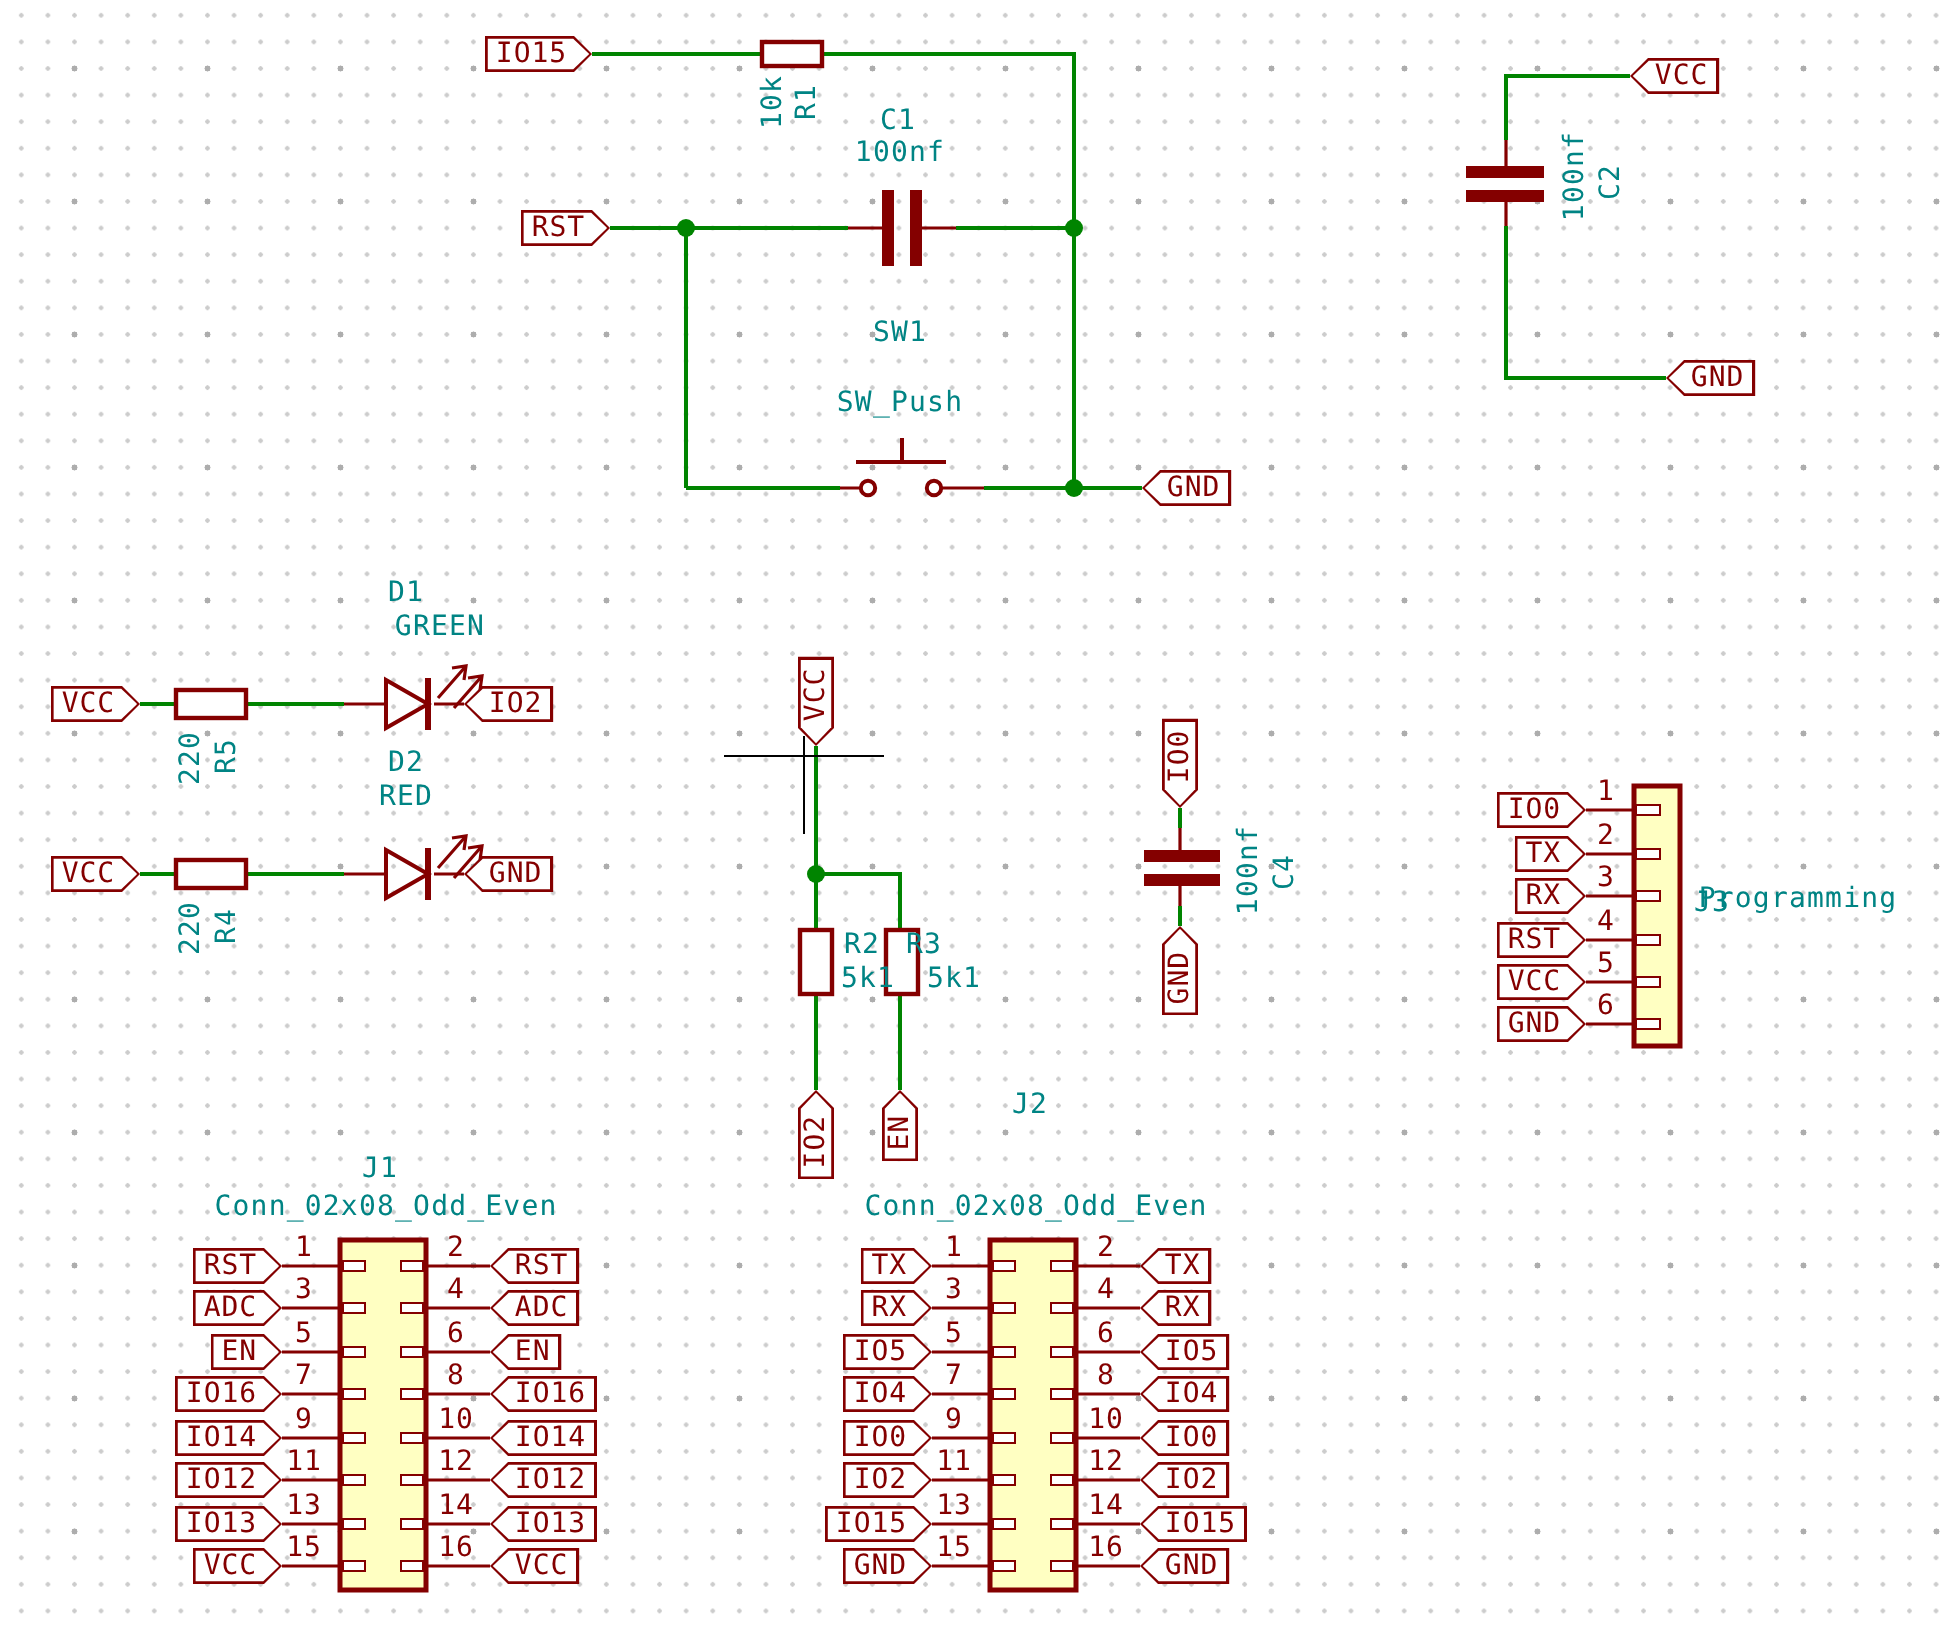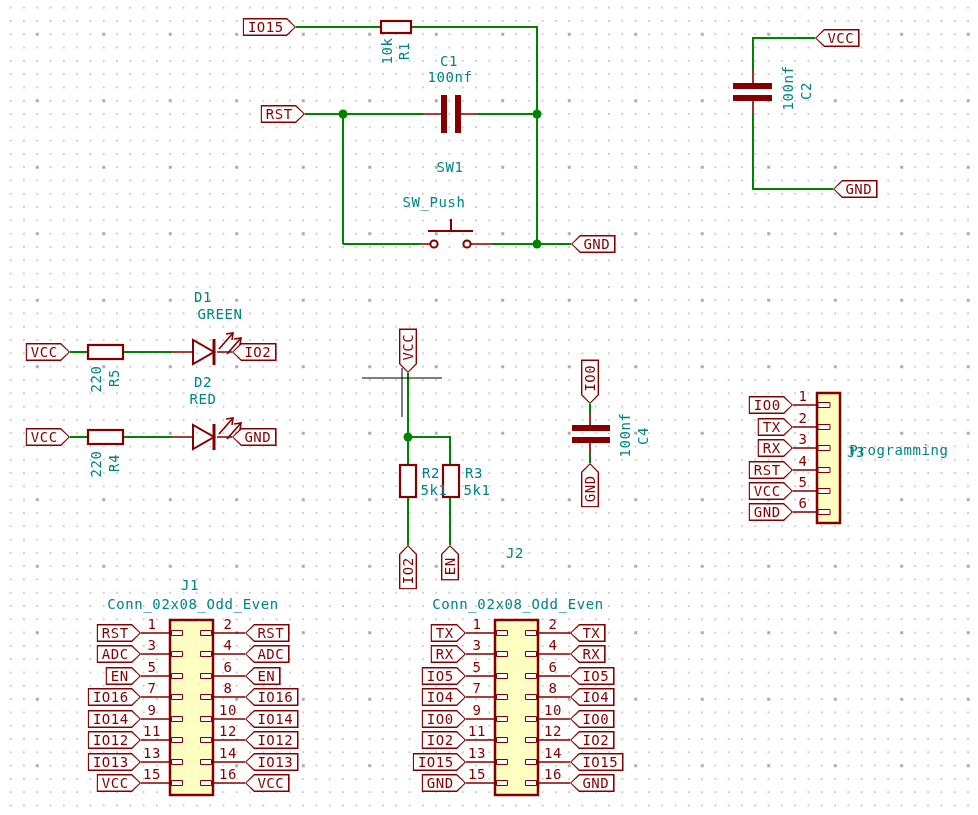--- a/index.html
+++ b/index.html
@@ -424,34 +424,34 @@
   <span class="pnum" style="left:553px;top:717px">10</span>
   <span class="pnum" style="left:553px;top:738px">12</span>
   <span class="pnum" style="left:553px;top:760px">14</span>
   <span class="pnum" style="left:553px;top:781px">16</span>
 
   <span class="ann ann-v" style="left:387px;top:51px">10k</span>
   <span class="ann ann-v" style="left:404px;top:51px">R1</span>
   <span class="ann" style="left:449px;top:61px">C1</span>
   <span class="ann" style="left:450px;top:77px">100nf</span>
   <span class="ann" style="left:450px;top:167px">SW1</span>
-  <span class="ann" style="left:434px;top:202px">SW_Push</span>
+  <span class="ann" style="left:450px;top:202px">SW_Push</span>
   <span class="ann ann-v" style="left:788px;top:88px">100nf</span>
   <span class="ann ann-v" style="left:806px;top:91px">C2</span>
   <span class="ann" style="left:203px;top:297px">D1</span>
   <span class="ann" style="left:220px;top:314px">GREEN</span>
   <span class="ann ann-v" style="left:96px;top:379px">220</span>
   <span class="ann ann-v" style="left:114px;top:378px">R5</span>
   <span class="ann" style="left:203px;top:382px">D2</span>
   <span class="ann" style="left:203px;top:399px">RED</span>
   <span class="ann ann-v" style="left:96px;top:464px">220</span>
   <span class="ann ann-v" style="left:114px;top:463px">R4</span>
   <span class="ann" style="left:431px;top:473px">R2</span>
   <span class="ann" style="left:434px;top:490px">5k1</span>
-  <span class="ann" style="left:474px;top:473px">R3</span>
+  <span class="ann" style="left:462px;top:473px">R3</span>
   <span class="ann" style="left:477px;top:490px">5k1</span>
   <span class="ann ann-v" style="left:625px;top:435px">100nf</span>
   <span class="ann ann-v" style="left:643px;top:436px">C4</span>
   <span class="ann" style="left:856px;top:452px">J3</span>
   <span class="ann" style="left:899px;top:450px">Programming</span>
   <span class="ann" style="left:190px;top:585px">J1</span>
   <span class="ann" style="left:193px;top:604px">Conn_02x08_Odd_Even</span>
   <span class="ann" style="left:515px;top:553px">J2</span>
   <span class="ann" style="left:518px;top:604px">Conn_02x08_Odd_Even</span>
 

